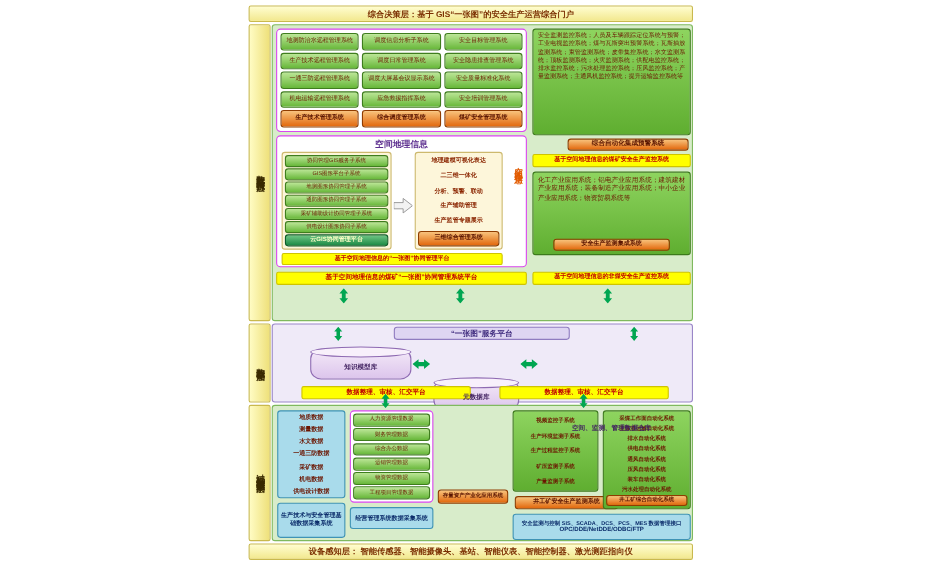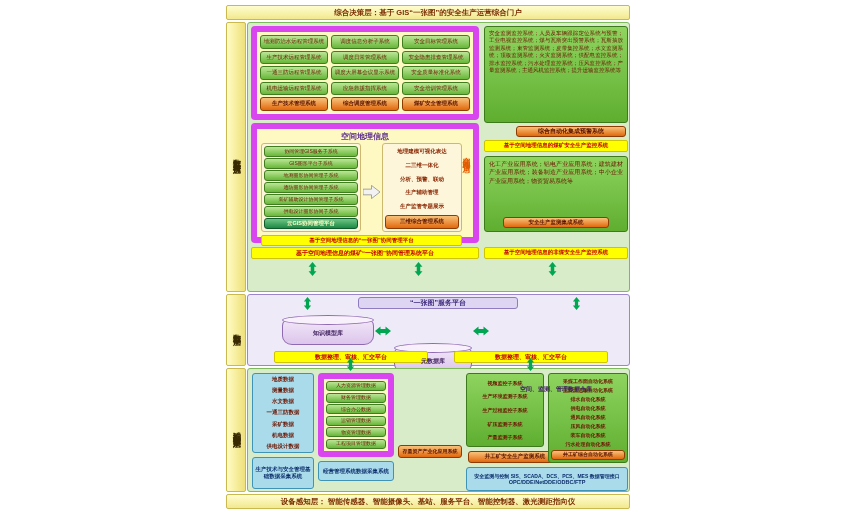--- a/index.html
+++ b/index.html
@@ -11,21 +11,21 @@
   .banner.top { top: 0; }
   .banner.bottom { top: 489px; }
   .row { position: absolute; left: 0; width: 404px; display: flex; gap: 1px; }
   .row.layerA { top: 17px; height: 270px; }
   .row.layerS { top: 289px; height: 72px; }
   .row.layerP { top: 363px; height: 124px; }
   .vstrip { width: 20px; height: 100%; background: linear-gradient(90deg,#fffcc4,#eee07a); border: 1px solid #c9b94e; border-radius: 2px; writing-mode: vertical-rl; text-orientation: upright; text-align: center; line-height: 18px; font-size: 8px; font-weight: bold; color: #3a2a00; letter-spacing: 1px; }
   .content { flex: 1; position: relative; border-radius: 3px; }
   .layerA .content, .layerP .content { background: #d8ecca; border: 1px solid #7fb95e; }
   .layerS .content { background: #efeaf8; border: 1px solid #9a86c8; }
-  .purple-panel { background: #fef9c3; border: 6px solid #d946ef; border-radius: 4px; }
+  .purple-panel { background: #ffffff; border: 1px solid #d946ef; border-radius: 4px; }
   .green-panel { background: linear-gradient(#8ed45f,#5fae30); border: 1px solid #3c7a1b; border-radius: 3px; color: #6b1500; }
   .cream { background: #fdf6da; border: 1px solid #cdb96e; border-radius: 3px; }
   .cyan { background: #a9dbeb; border: 1px solid #3f93b5; border-radius: 3px; color: #0c2d6b; }
   .pill { display: flex; align-items: center; justify-content: center; text-align: center; border-radius: 3px; line-height: 1.05; padding: 0 1px; }
   .pill.g { background: linear-gradient(#bce697,#67b739); border: 1px solid #3f7d1e; color: #6b1a00; }
   .pill.o { background: linear-gradient(#f8c27b,#e2680d); border: 1px solid #8f3c00; color: #591400; font-weight: bold; }
   .pill.dg { background: linear-gradient(#6fc585,#1d8a45); border: 1px solid #0e5c2b; color: #ffffc8; font-weight: bold; }
   .ybar { background: #ffff00; border: 1px solid #cfc400; border-radius: 2px; color: #c00000; font-weight: bold; display: flex; align-items: center; justify-content: center; text-align: center; line-height: 1.05; }
   .portal { display: flex; gap: 3px; padding: 3px; }
   .pcol { flex: 1; display: flex; flex-direction: column; gap: 2px; }
@@ -218,15 +218,15 @@
     </div>
   </div>
 
   <svg class="abs" style="left:120px;top:353px;" width="9" height="13" viewBox="0 0 10 16">
       <path d="M5 0 9.5 5.5 7 5.5 7 10.5 9.5 10.5 5 16 0.5 10.5 3 10.5 3 5.5 0.5 5.5Z" fill="#00a651"></path>
     </svg>
   <svg class="abs" style="left:300px;top:353px;" width="9" height="13" viewBox="0 0 10 16">
       <path d="M5 0 9.5 5.5 7 5.5 7 10.5 9.5 10.5 5 16 0.5 10.5 3 10.5 3 5.5 0.5 5.5Z" fill="#00a651"></path>
     </svg>
 
-  <div class="banner bottom">设备感知层：  智能传感器、智能摄像头、基站、服务平台、智能控制器、激光测距指向仪</div>
+  <div class="banner bottom">设备感知层：  智能传感器、智能摄像头、基站、智能仪表、智能控制器、激光测距指向仪</div>
 
 </div>
 
 </body></html>

